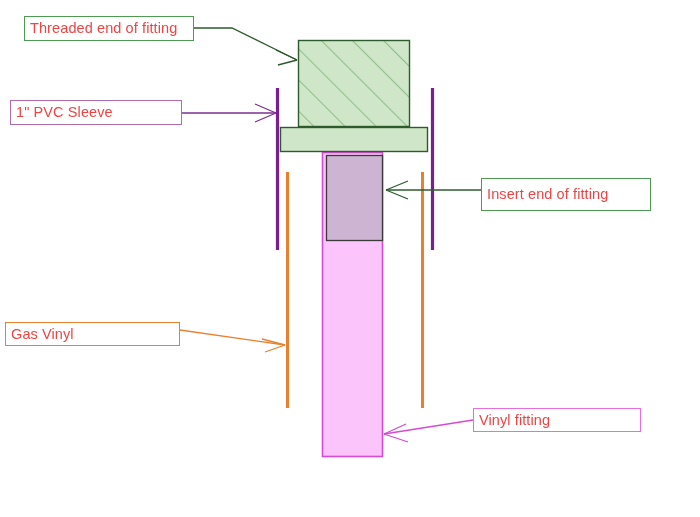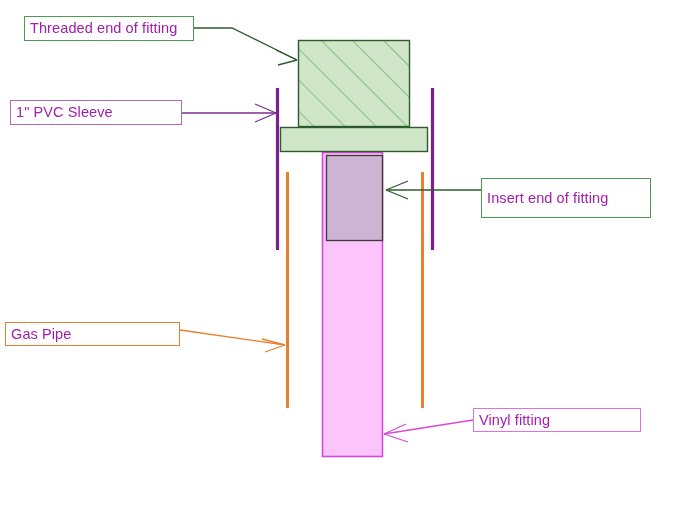--- a/index.html
+++ b/index.html
@@ -24,21 +24,21 @@
     width: 700px;
     height: 517px;
   }
   .callout-label {
     position: absolute;
     box-sizing: border-box;
     background: #ffffff;
     border: 1px solid #999999;
     font-size: 14.5px;
     line-height: 1;
-    color: #a21caf;
+    color: #ef4444;
     white-space: nowrap;
     display: flex;
     align-items: center;
     padding-left: 5px;
     letter-spacing: 0.1px;
   }
   #label-threaded {
     left: 24px;
     top: 16px;
     width: 170px;
@@ -49,21 +49,21 @@
     left: 10px;
     top: 100px;
     width: 172px;
     height: 25px;
     border-color: #b06cb0;
   }
   #label-insert {
     left: 481px;
     top: 178px;
     width: 170px;
-    height: 40px;
+    height: 33px;
     border-color: #4f9a52;
   }
   #label-gas {
     left: 5px;
     top: 322px;
     width: 175px;
     height: 24px;
     border-color: #e8802f;
   }
   #label-vinyl {
@@ -133,17 +133,17 @@
       <path d="M 384 434 L 406 424 M 384 434 L 408 442" fill="none" stroke="#d64ad6" stroke-width="1.3"></path>
     </g>
   </svg>
 
   <div class="callout-label" id="label-threaded">Threaded end of fitting</div>
 
   <div class="callout-label" id="label-pvc">1" PVC Sleeve</div>
 
   <div class="callout-label" id="label-insert">Insert end of fitting</div>
 
-  <div class="callout-label" id="label-gas">Gas Pipe</div>
+  <div class="callout-label" id="label-gas">Gas Vinyl</div>
 
   <div class="callout-label" id="label-vinyl">Vinyl fitting</div>
 
 </div>
 
 </body></html>

